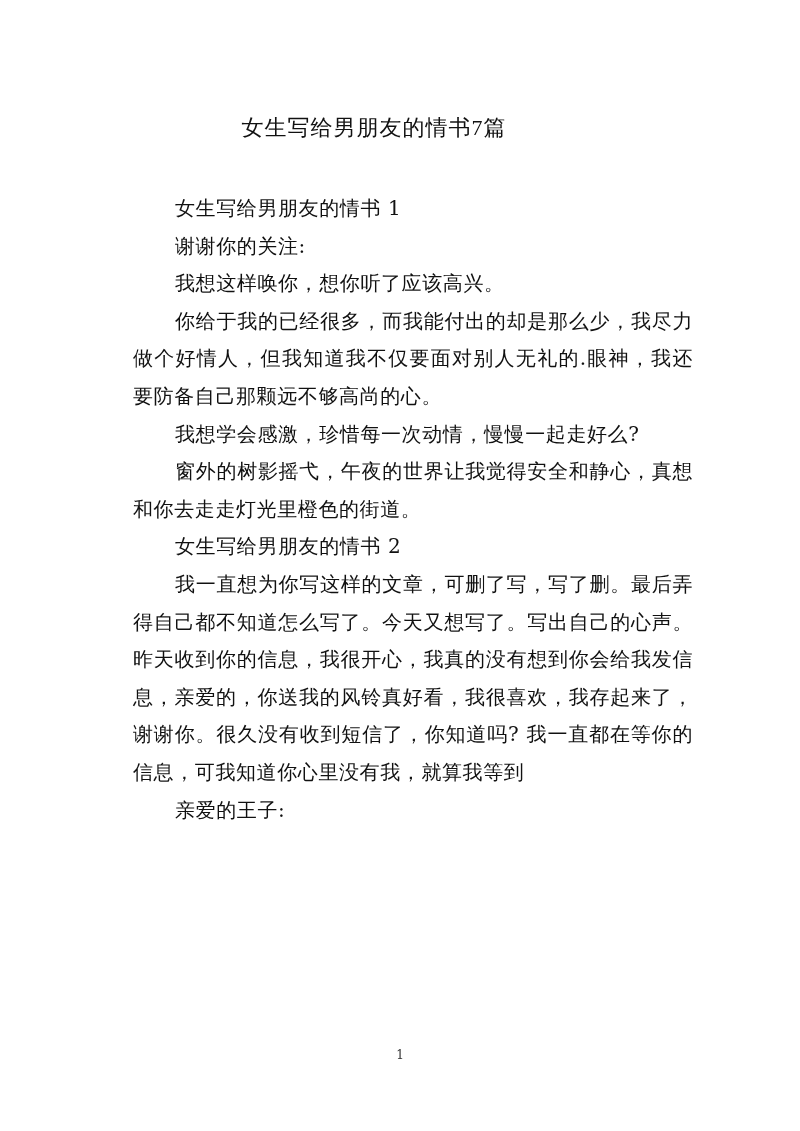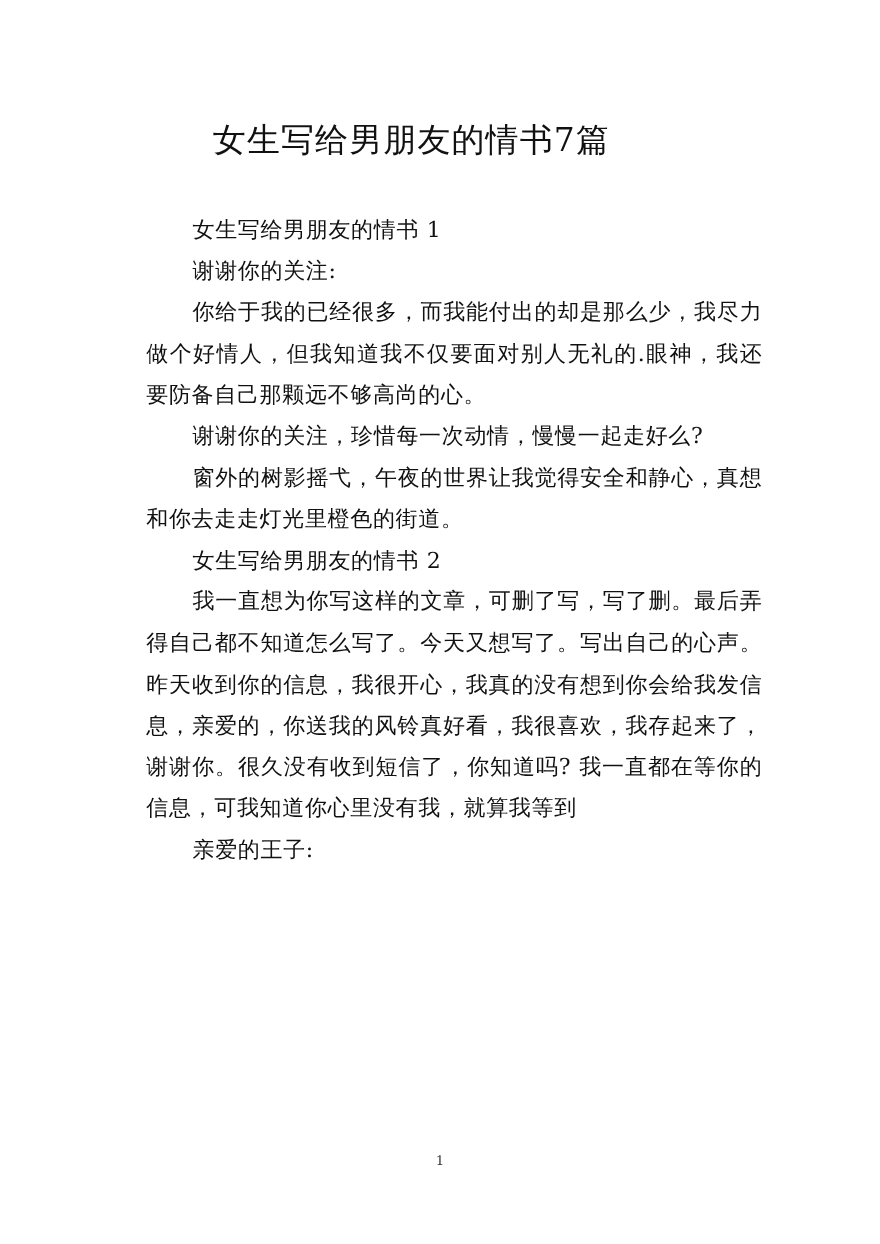--- a/index.html
+++ b/index.html
@@ -1,35 +1,36 @@
 <!DOCTYPE html>
 <html><head>
 <meta charset="utf-8">
 <style>
   html, body { margin: 0; padding: 0; background: #ffffff; }
   body { width: 800px; height: 1131px; position: relative; overflow: hidden;
          font-family: "DejaVu Serif", "Liberation Serif", serif; color: #111; }
   .title { position: absolute; top: 106px; left: 0; width: 748px; text-align: center;
-           font-size: 30px; line-height: 44px; letter-spacing: 1px; color: #111; }
+           font-size: 22px; line-height: 44px; letter-spacing: 1px; color: #111; font-family: Liberation Serif, serif; }
   .body { position: absolute; top: 190px; left: 133px; width: 560px; }
   .p { font-size: 20px; line-height: 37.6px; margin: 0; text-align: justify;
        text-align-last: left; word-break: break-all; letter-spacing: 0.6px; }
   .p.indent { text-indent: 42px; }
   .pagenum { position: absolute; top: 1048px; left: 0; width: 800px; text-align: center;
              font-size: 12px; color: #333; }
 </style>
 </head>
 <body>
 
 <div class="title">女生写给男朋友的情书7篇</div>
 
 <div class="body">
   <p class="p indent">女生写给男朋友的情书 1</p>
   <p class="p indent">谢谢你的关注:</p>
+  <p class="p indent">我想这样唤你，想你听了应该高兴。</p>
   <p class="p indent">你给于我的已经很多，而我能付出的却是那么少，我尽力做个好情人，但我知道我不仅要面对别人无礼的.眼神，我还要防备自己那颗远不够高尚的心。</p>
-  <p class="p indent">谢谢你的关注，珍惜每一次动情，慢慢一起走好么?</p>
+  <p class="p indent">我想学会感激，珍惜每一次动情，慢慢一起走好么?</p>
   <p class="p indent">窗外的树影摇弋，午夜的世界让我觉得安全和静心，真想和你去走走灯光里橙色的街道。</p>
   <p class="p indent">女生写给男朋友的情书 2</p>
   <p class="p indent">我一直想为你写这样的文章，可删了写，写了删。最后弄得自己都不知道怎么写了。今天又想写了。写出自己的心声。昨天收到你的信息，我很开心，我真的没有想到你会给我发信息，亲爱的，你送我的风铃真好看，我很喜欢，我存起来了，谢谢你。很久没有收到短信了，你知道吗? 我一直都在等你的信息，可我知道你心里没有我，就算我等到</p>
   <p class="p indent">亲爱的王子:</p>
 </div>
 
 <div class="pagenum">1</div>
 
 </body></html>

